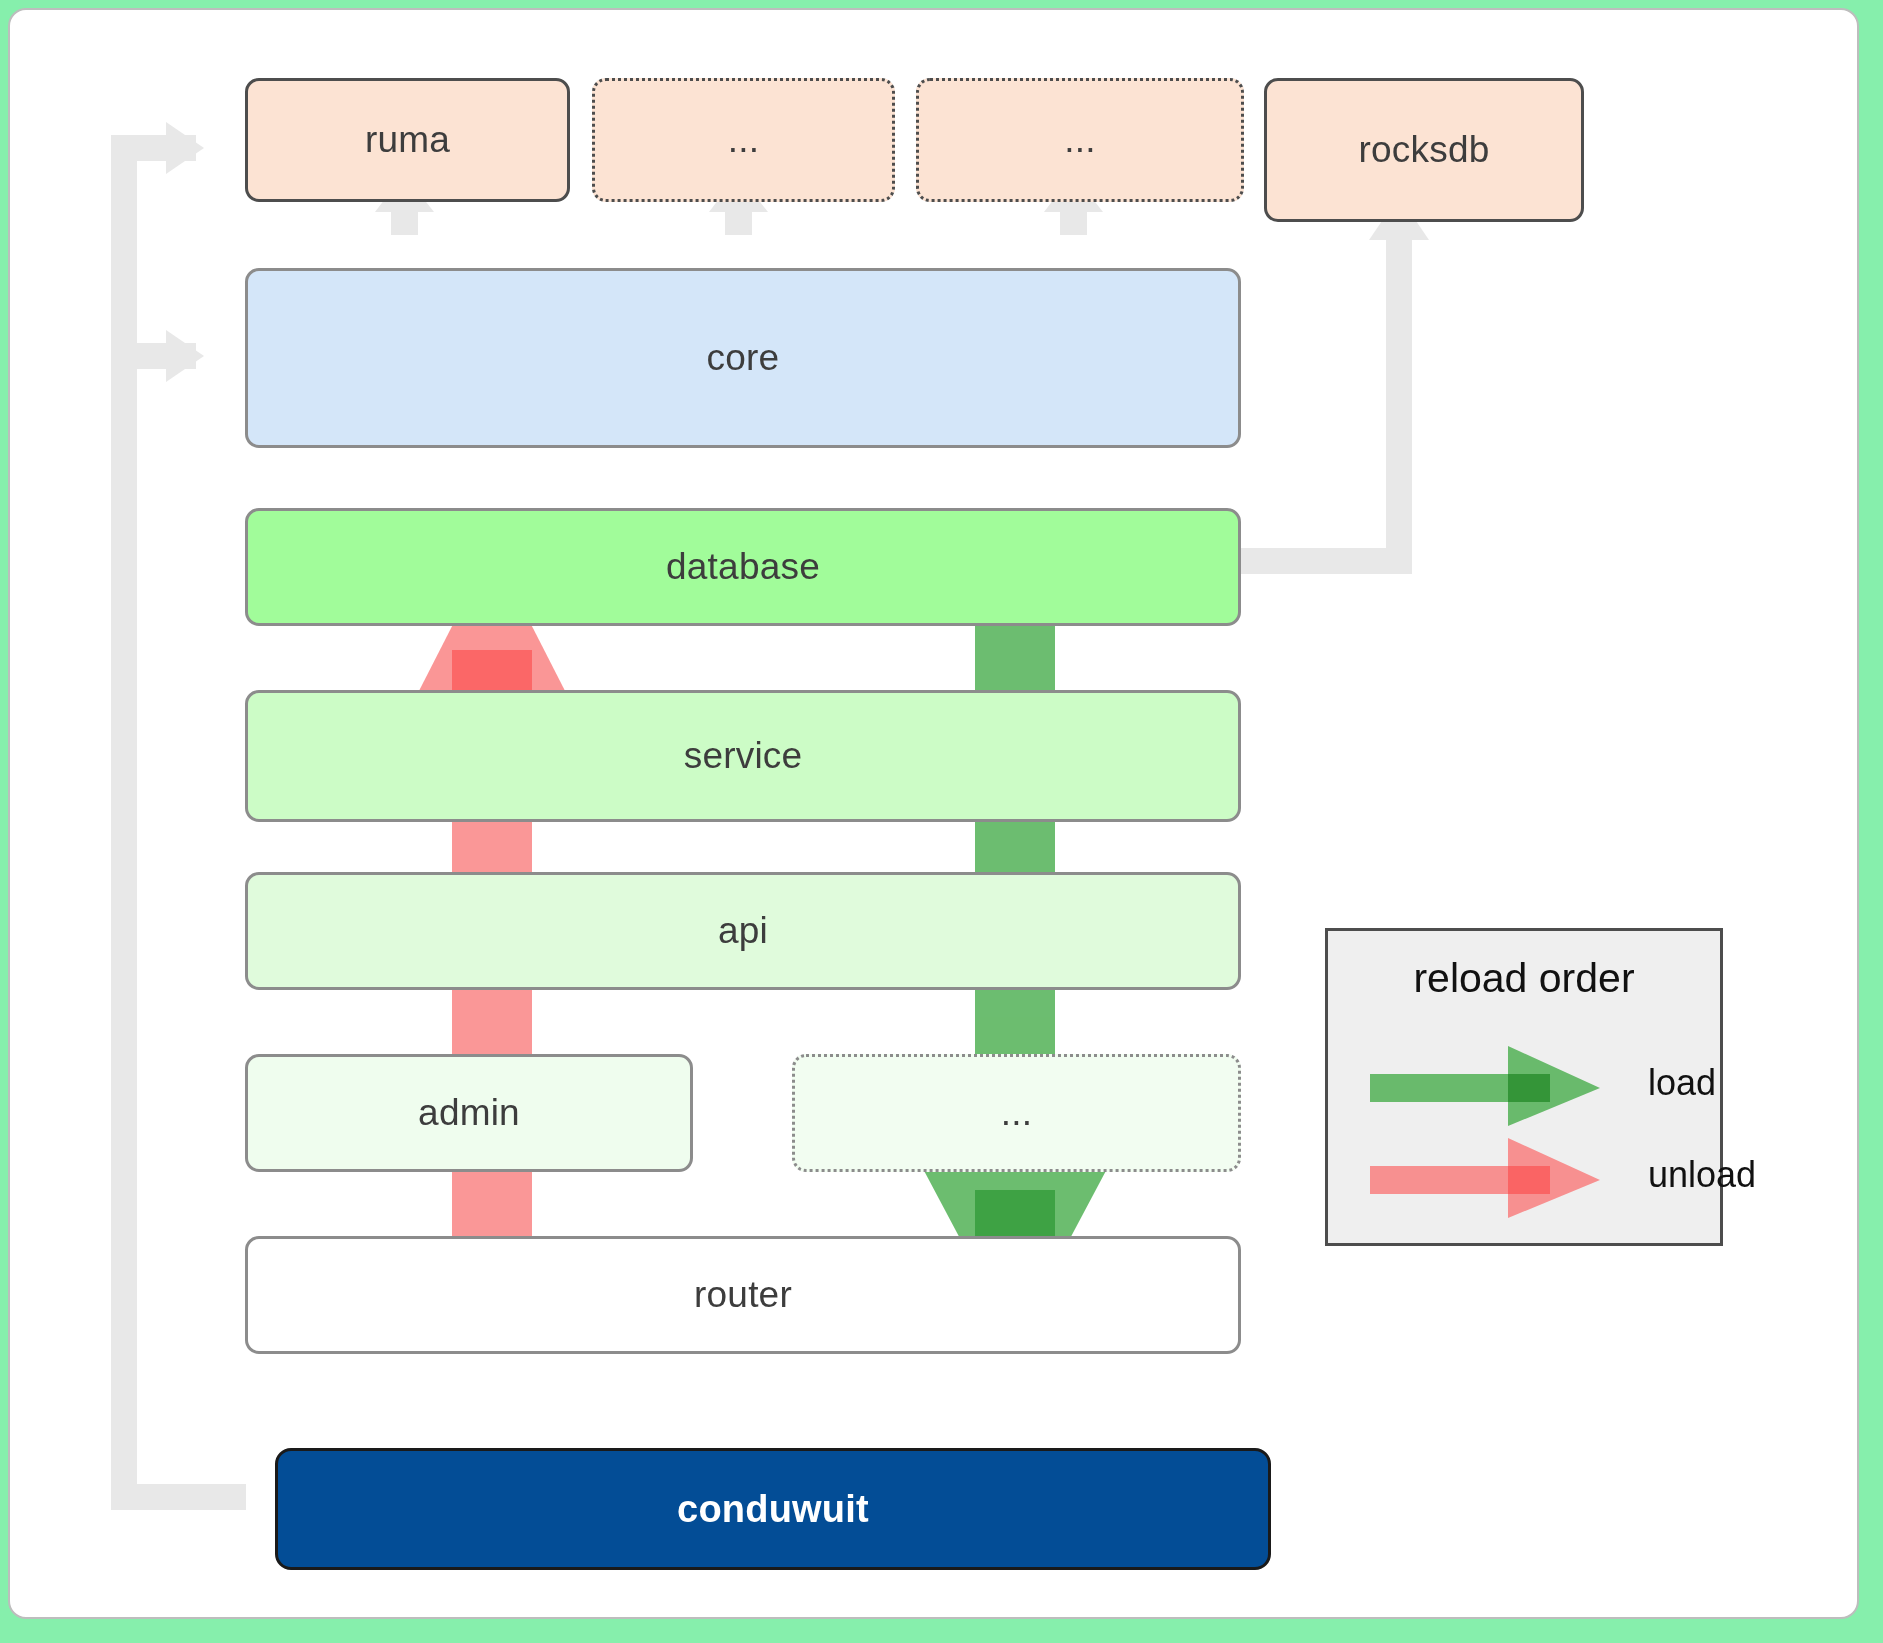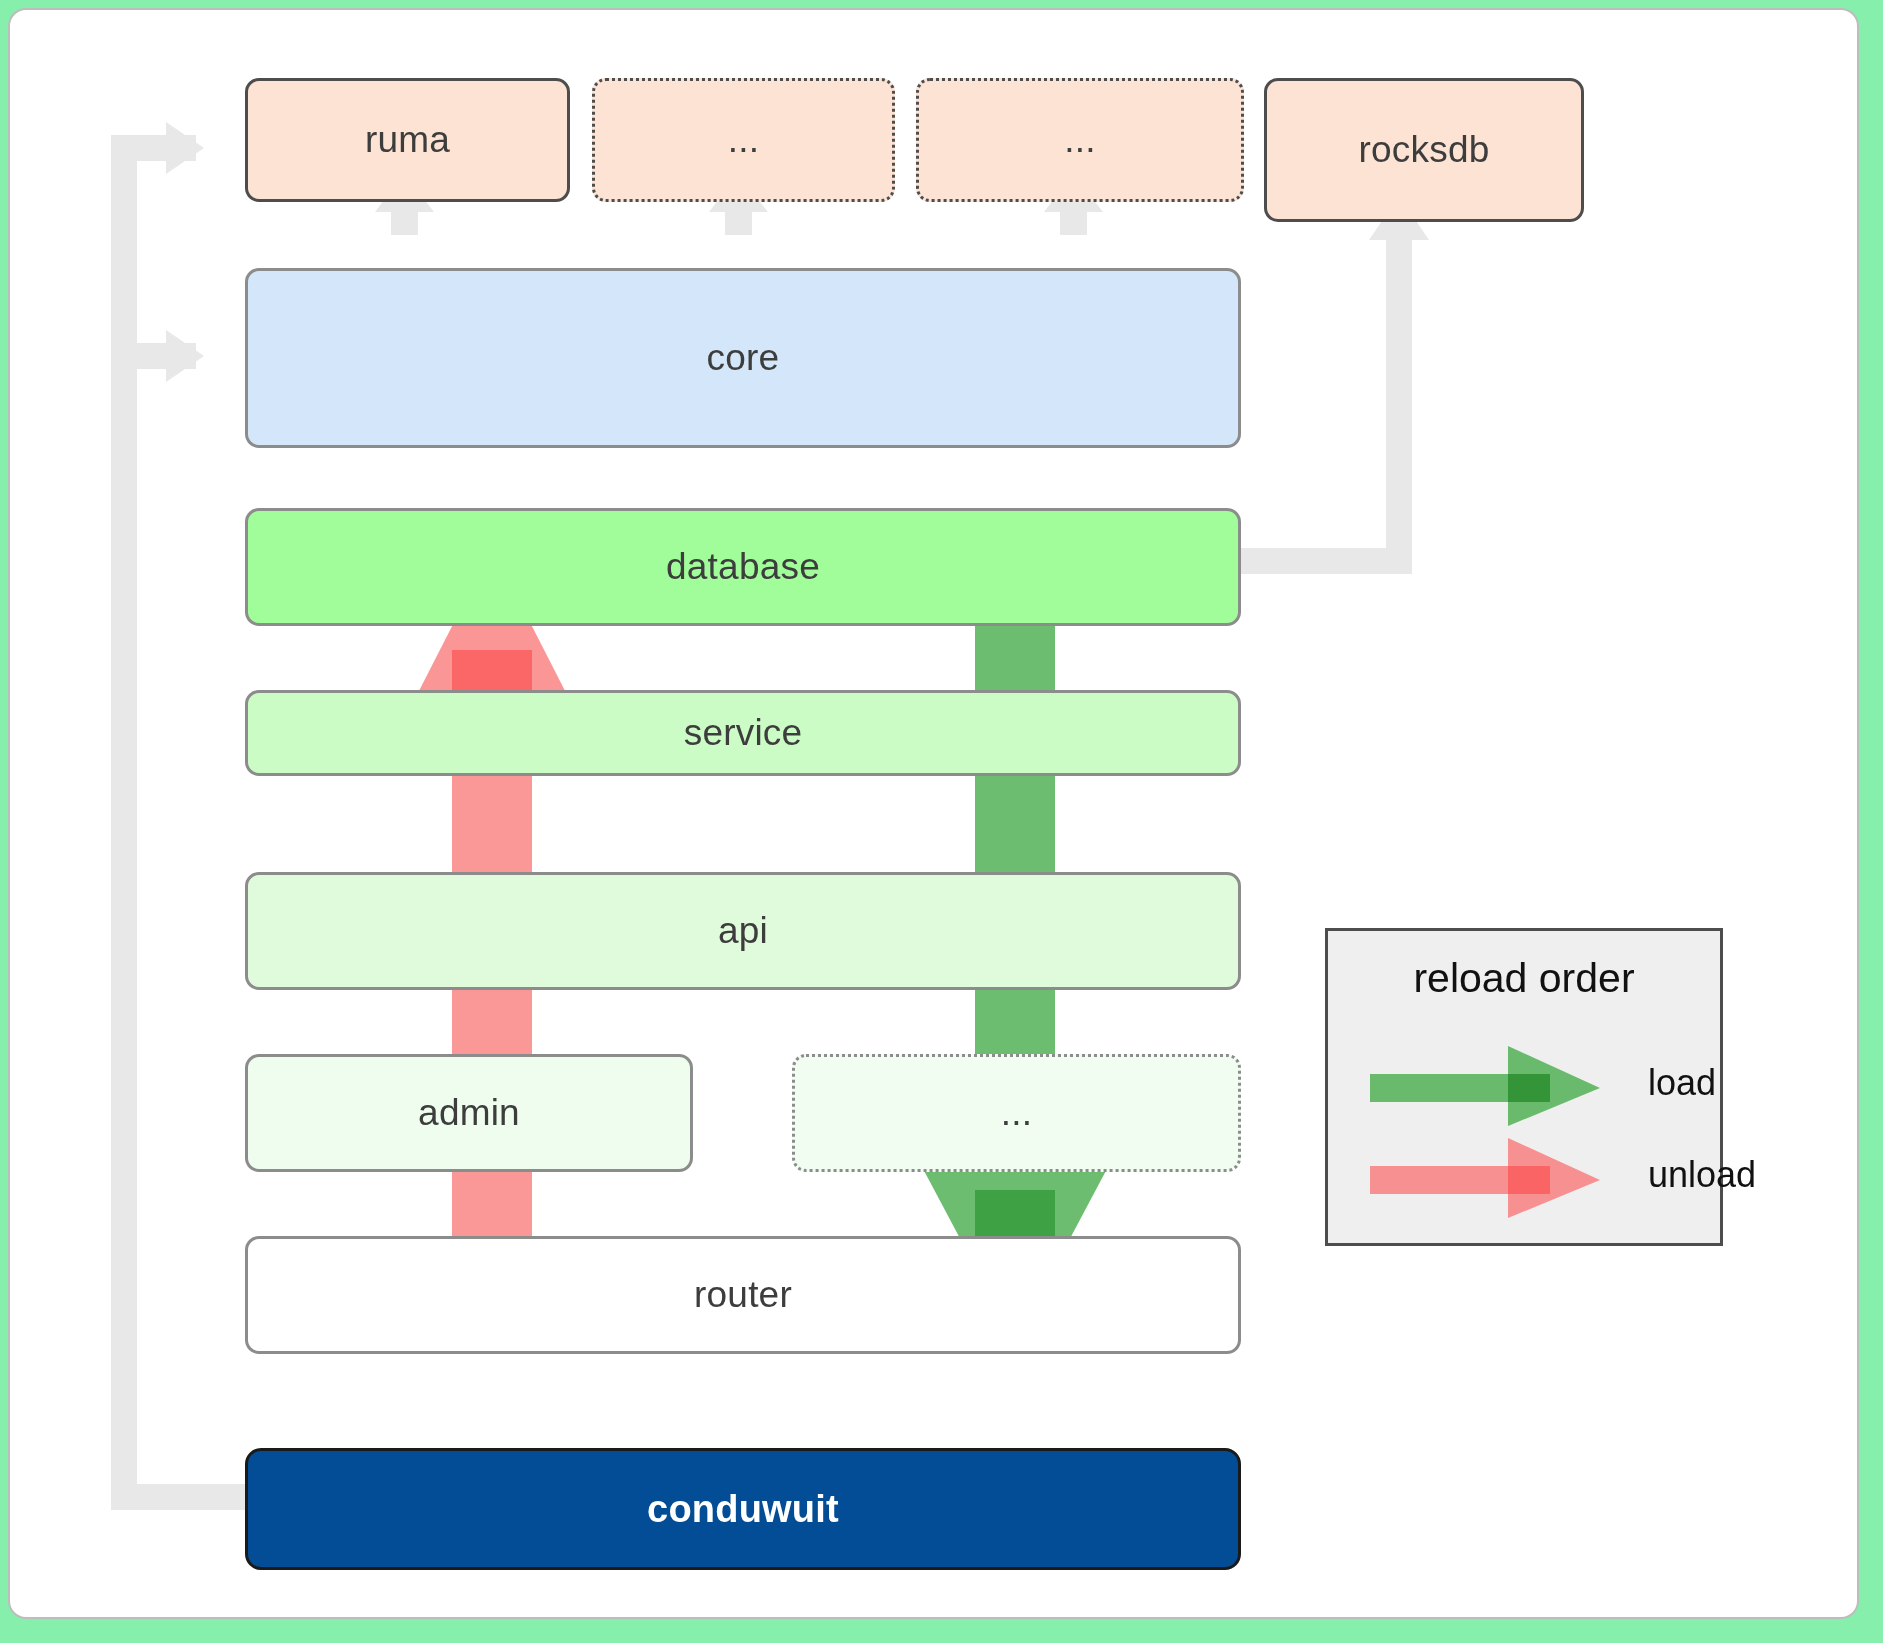--- a/index.html
+++ b/index.html
@@ -15,21 +15,21 @@
   .dep.dotted{border:3px dotted #4d4d4d;}
   .core{background:#d4e6f9;border:3px solid #8c8c8c;border-radius:14px;}
   .layer{border:3px solid #8c8c8c;border-radius:14px;}
   .layer.dotted{border:3px dotted #8c8c8c;}
   .db{background:#a1fc9a;}
   .service{background:#ccfcc6;}
   .api{background:#e0fbdc;}
   .admin{background:#effdee;}
   .dots{background:#f2fdf1;}
   .router{background:#ffffff;}
-  .app{background:#034d96;border:3px solid #1a1a1a;border-radius:16px;}
+  .app{background:#034d96;border:3px solid #1a1a1a;border-radius:16px;margin-left:30px;}
   .app .lbl{color:#ffffff;font-weight:bold;font-size:38px;}
 
   #legend{position:absolute;left:1325px;top:928px;width:398px;height:318px;
           background:#efefef;border:3px solid #4d4d4d;box-sizing:border-box;}
   #legend .title{position:absolute;top:24px;left:0;width:100%;text-align:center;
                  font-size:41px;color:#111;}
   .legend-row{position:absolute;left:0;width:100%;height:60px;}
   .legend-label{position:absolute;font-size:36px;color:#111;}
 </style>
 </head>
@@ -112,21 +112,21 @@
     <span class="lbl">rocksdb</span>
   </div>
 
   <div class="node core" style="left:245px;top:268px;width:996px;height:180px;">
     <span class="lbl">core</span>
   </div>
 
   <div class="node layer db" style="left:245px;top:508px;width:996px;height:118px;">
     <span class="lbl">database</span>
   </div>
-  <div class="node layer service" style="left:245px;top:690px;width:996px;height:86px;">
+  <div class="node layer service" style="left:245px;top:690px;width:996px;height:132px;">
     <span class="lbl">service</span>
   </div>
   <div class="node layer api" style="left:245px;top:872px;width:996px;height:118px;">
     <span class="lbl">api</span>
   </div>
 
   <div class="node layer admin" style="left:245px;top:1054px;width:448px;height:118px;">
     <span class="lbl">admin</span>
   </div>
   <div class="node layer dots dotted" style="left:792px;top:1054px;width:449px;height:118px;">

